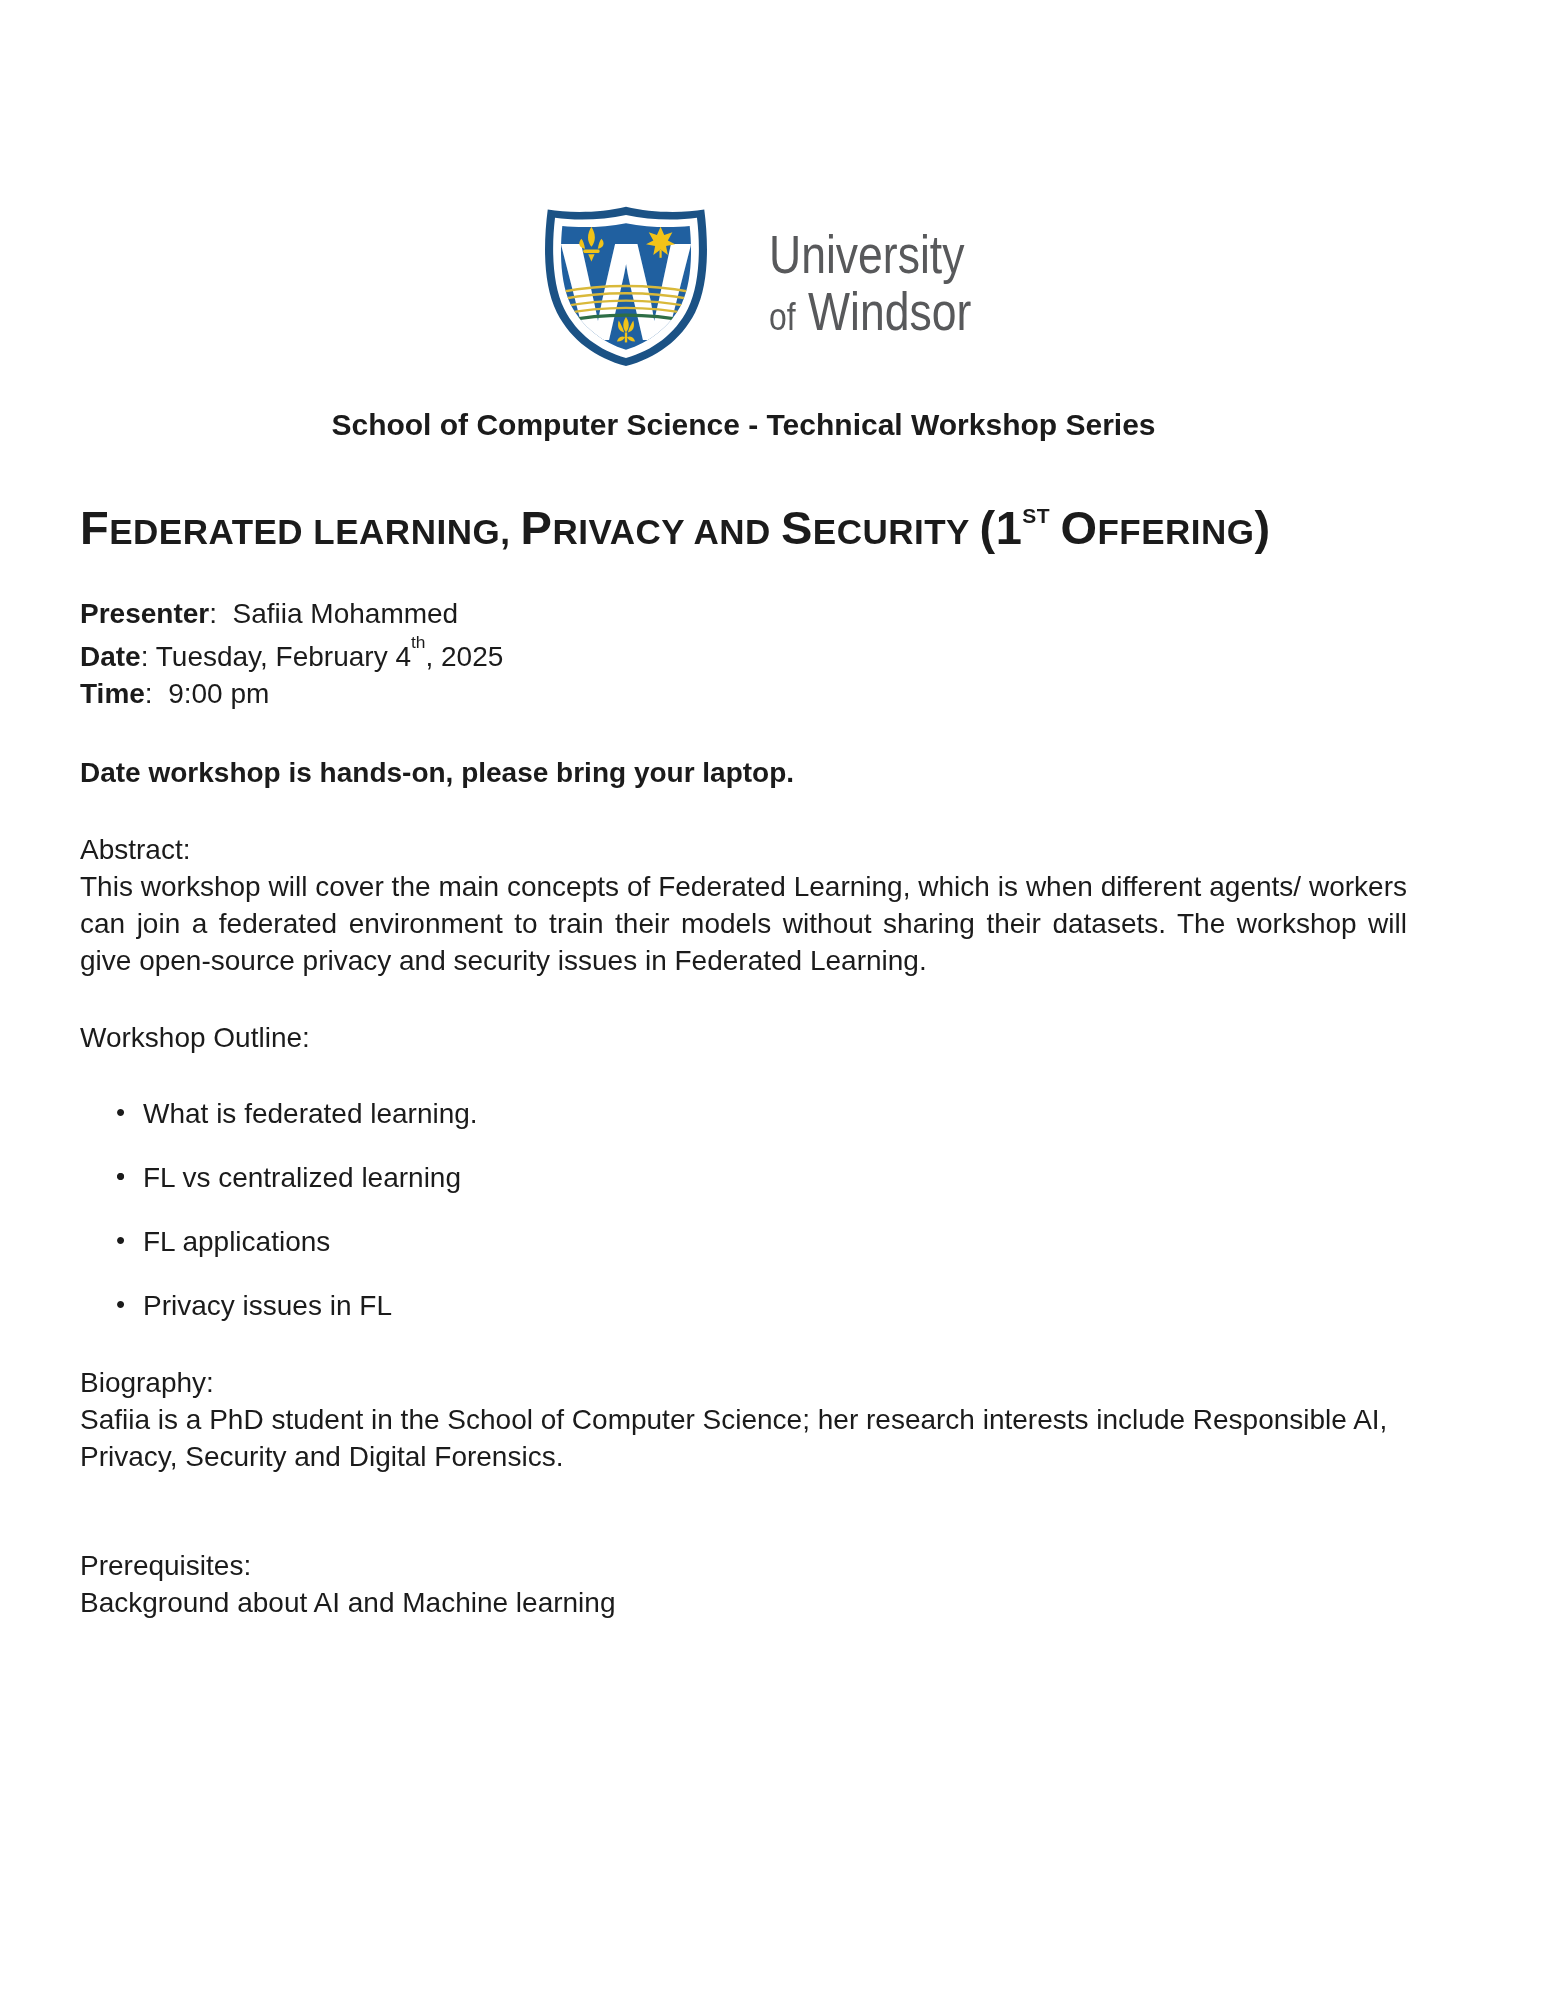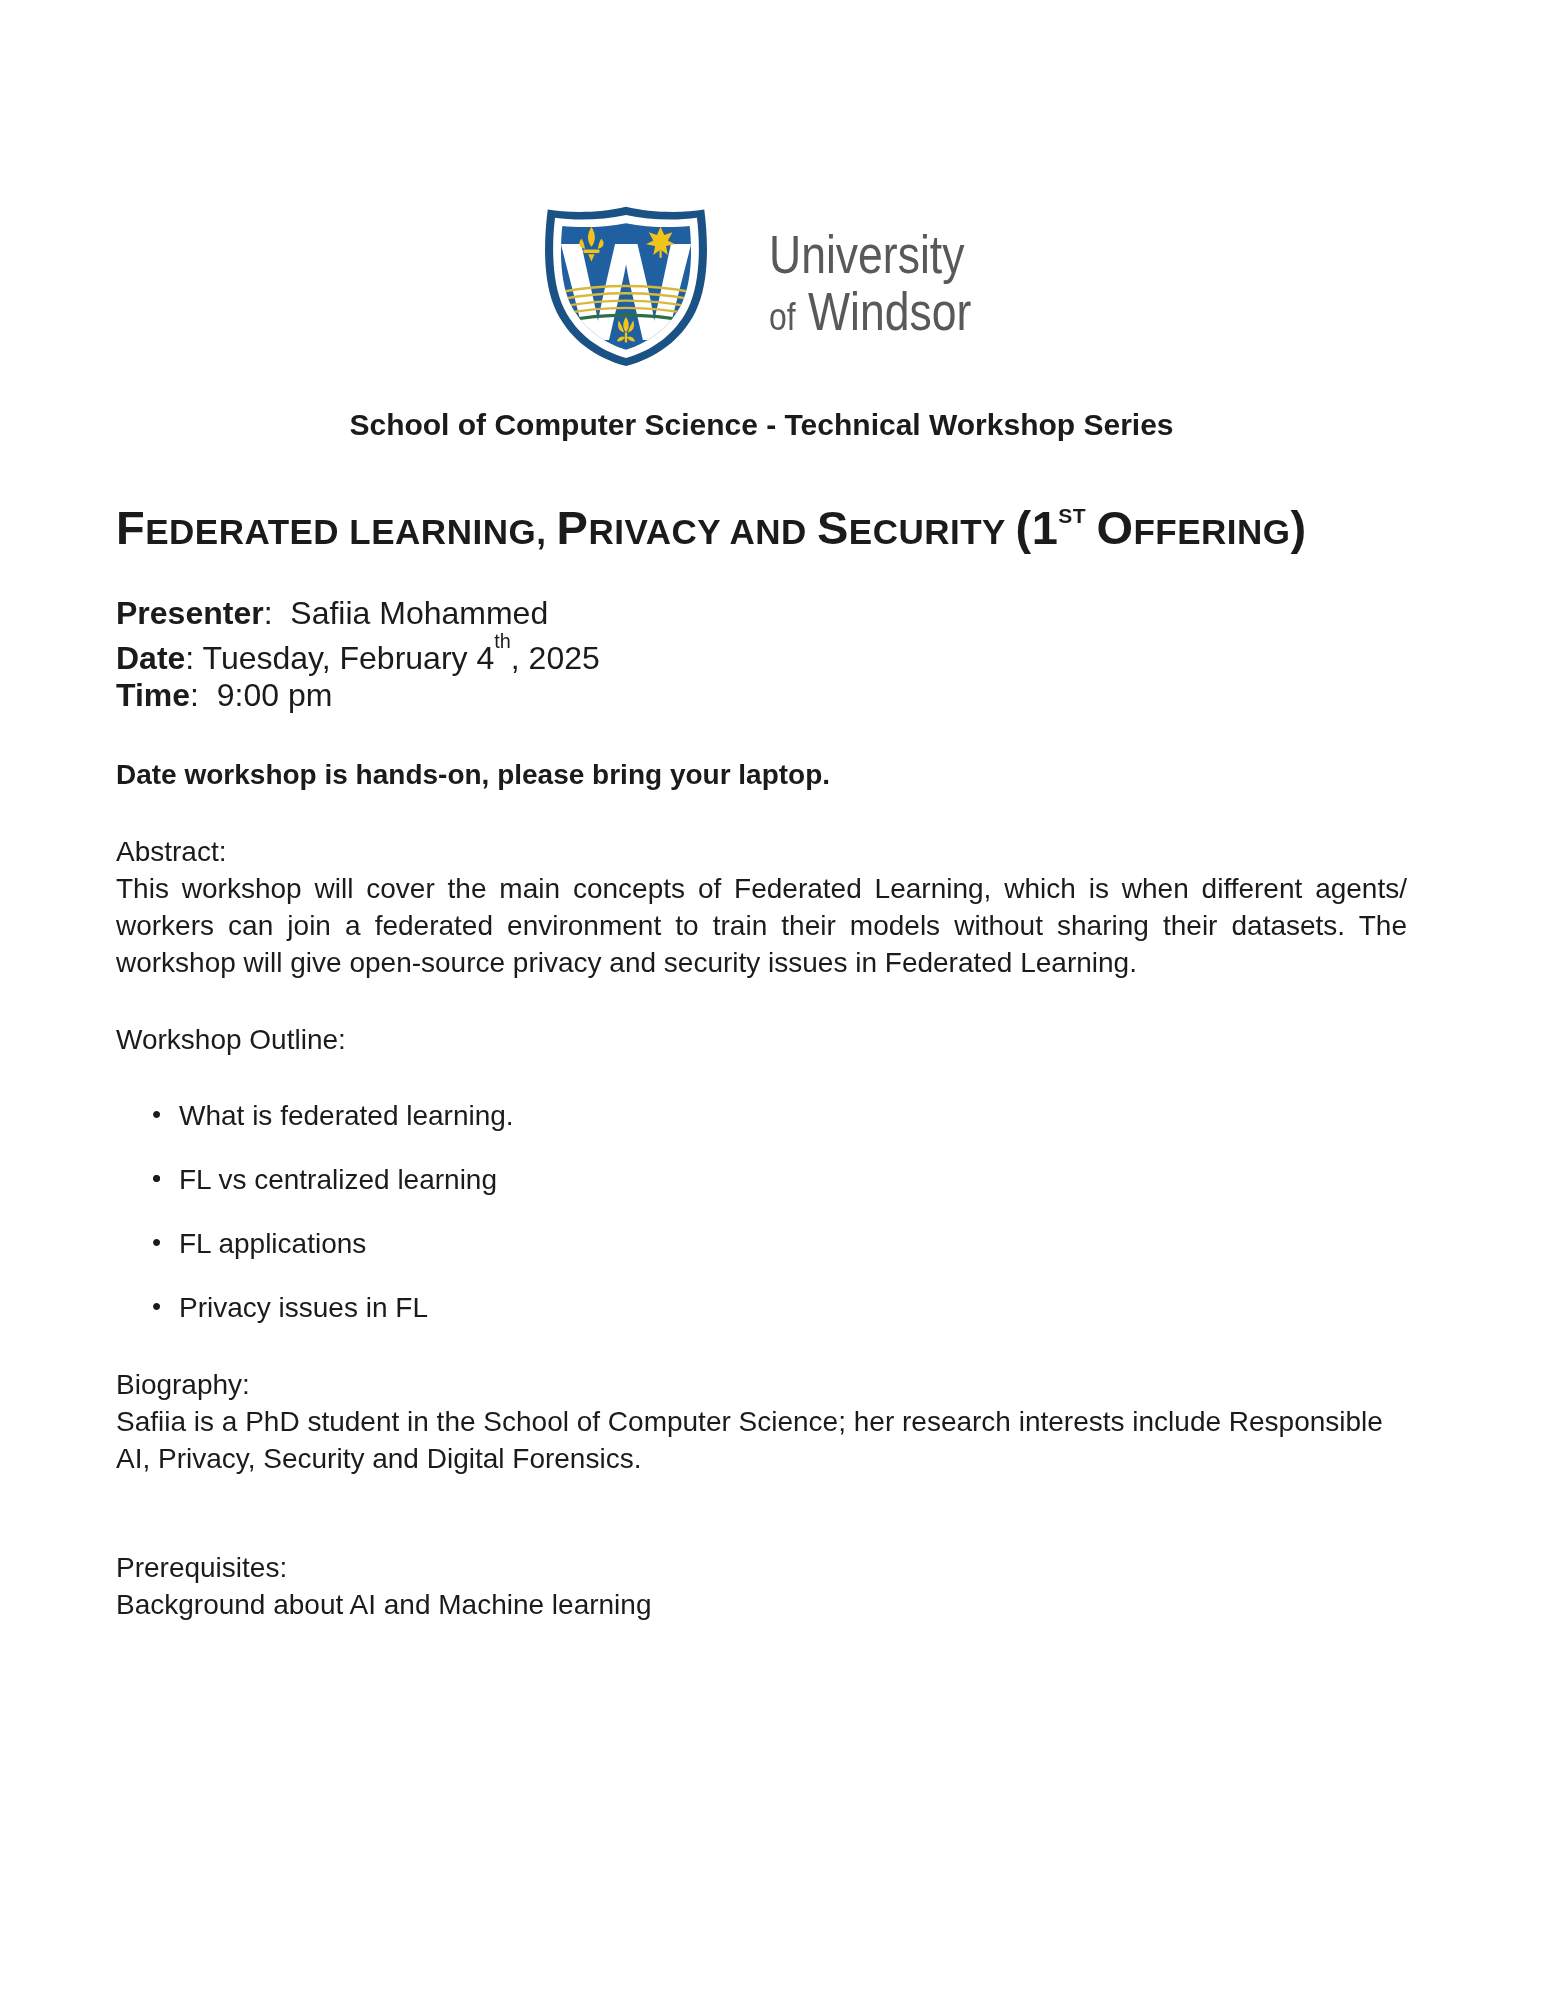--- a/index.html
+++ b/index.html
@@ -14,30 +14,30 @@
   .logo-row{
     margin-top:200px;height:172px;
     display:flex;justify-content:center;align-items:center;gap:52px;
   }
   .logo-text{transform:scaleX(.84);transform-origin:left center;color:#58595b;}
   .lt1{font-size:53px;line-height:56px;letter-spacing:0;}
   .lt2{font-size:53px;line-height:58px;}
   .lt-of{font-size:38px;}
 
   
-  .content{padding:0 138px 0 116px;}
+  .content{padding:0 138px 0 80px;}
 
   .series{margin-top:34px;text-align:center;font-weight:700;font-size:30px;line-height:38px;}
 
   .main-title{margin:60px 0 0 0;font-weight:700;line-height:1;letter-spacing:.5px;white-space:nowrap;}
   .seg-lg{font-size:47px;}
   .seg-sm{font-size:35px;}
   .seg-sup{font-size:21px;vertical-align:21px;}
 
-  .details{margin-top:44px;font-size:32px;line-height:37px;}
+  .details{margin-top:44px;font-size:28px;line-height:37px;}
   .detail-line .lbl{font-weight:700;}
   .detail-line .val{white-space:pre-wrap;}
   .sup{font-size:.62em;position:relative;top:-.45em;text-align:right;}
 
   .notice{margin:42px 0 0 0;font-weight:700;font-size:28px;line-height:37px;}
 
   .sec{margin-top:40px;font-size:28px;line-height:37px;}
   .sec-head .lbl{font-weight:400;}
   .sec p{margin:0;}
   .just{text-align:justify;}

